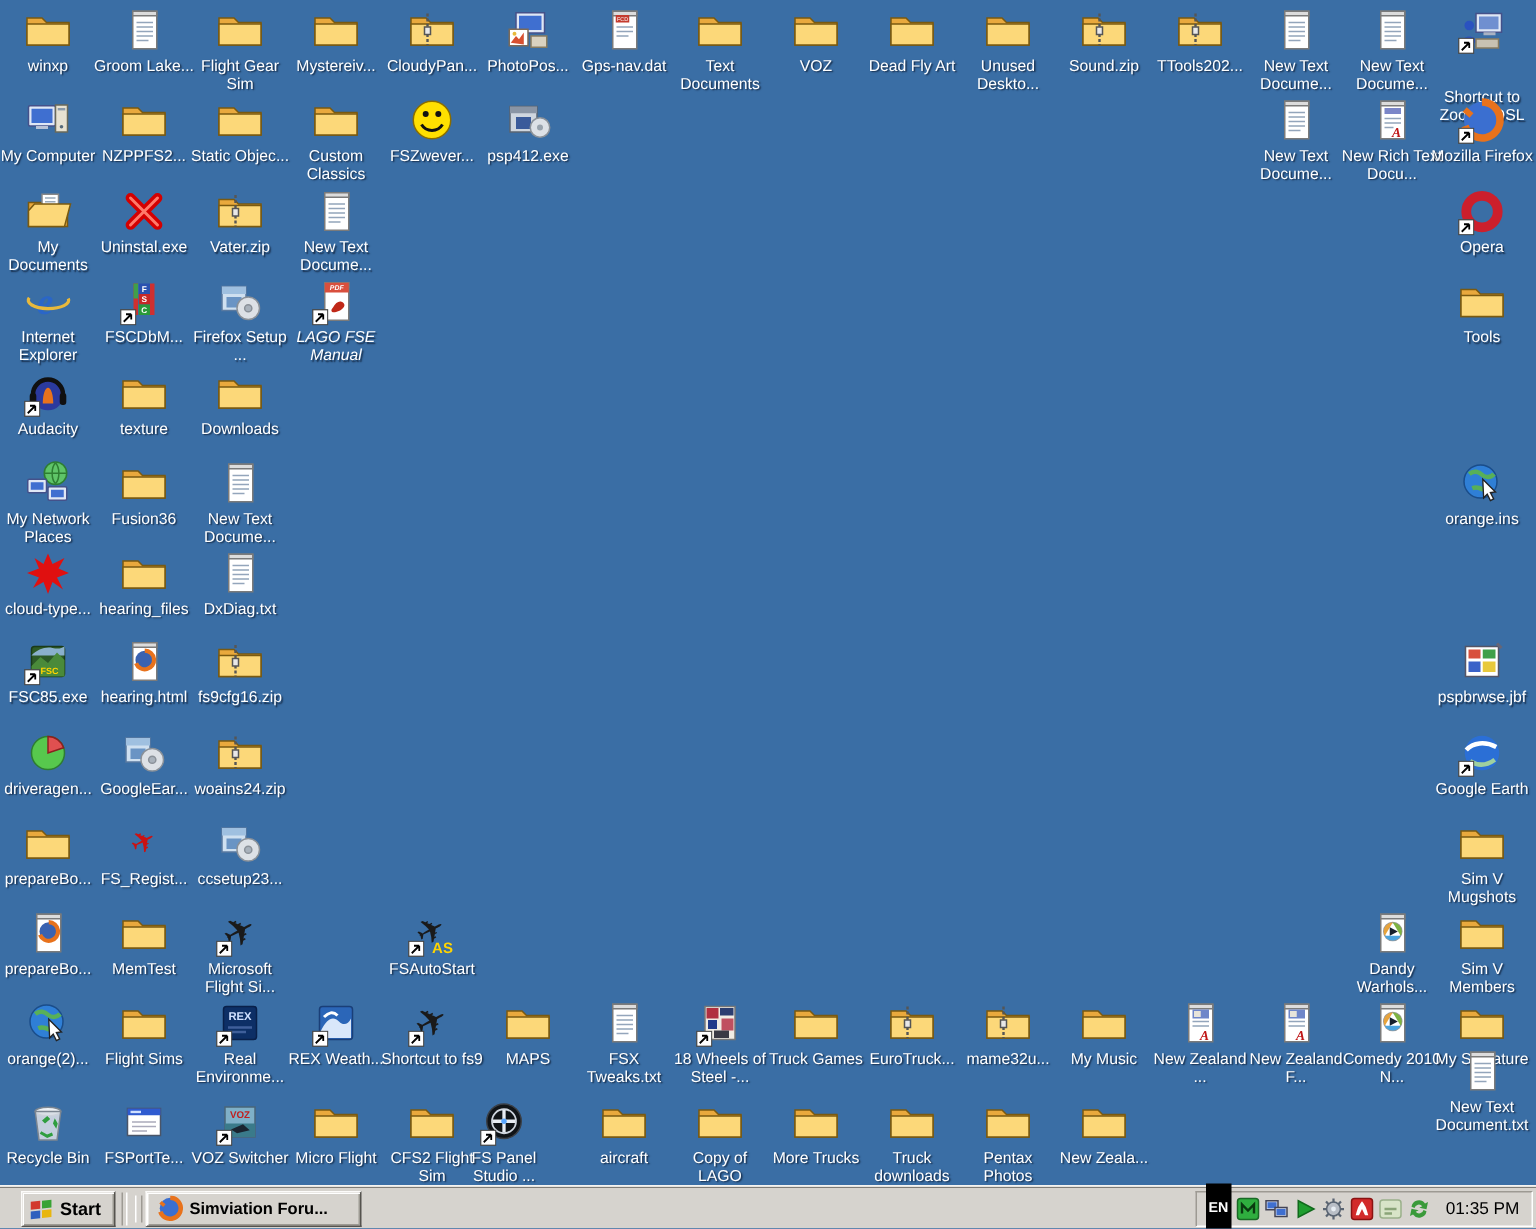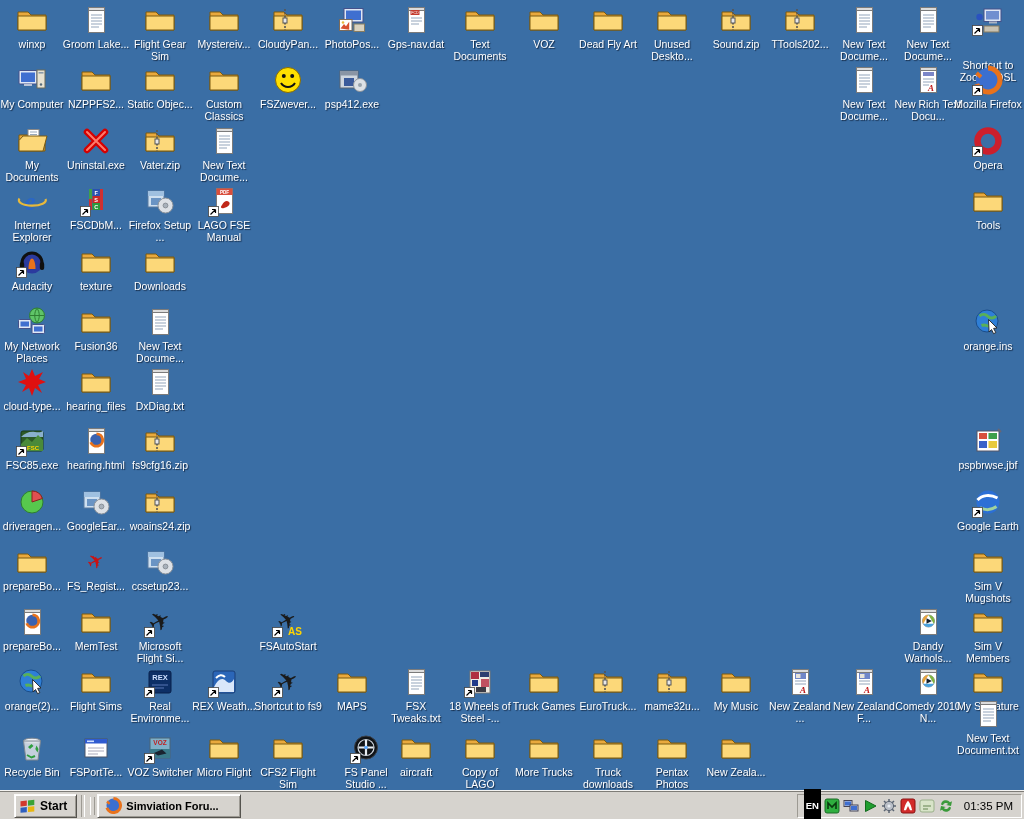--- a/index.html
+++ b/index.html
@@ -410,21 +410,21 @@
         <svg class="main" viewBox="0 0 32 32">
           <rect x="4" y="6" width="16" height="16" fill="#cfe0f0" stroke="#5a7aa0"></rect>
           <rect x="4" y="6" width="16" height="5" fill="#9fc0e0"></rect>
           <rect x="7" y="13" width="10" height="7" fill="#6a94c4"></rect>
           <circle cx="21.5" cy="20.5" r="7.5" fill="#dde1e6" stroke="#8a9199"></circle>
           <circle cx="21.5" cy="20.5" r="2.4" fill="#a8b1bb" stroke="#8a9199"></circle>
         </svg>
       </span>
       <span class="lbl">Firefox Setup ...</span>
     </div>
-    <div class="dicon" style="left: 190px; top: 185px;">
+    <div class="dicon" style="left: 190px; top: 185px; font-style: italic;">
       <span class="ic">
         <svg class="main" viewBox="0 0 32 32">
           <rect x="8.5" y="3.5" width="16" height="25" fill="#fff" stroke="#7b7b7b"></rect>
           <rect x="8.5" y="3.5" width="16" height="3" fill="#dcdcdc" stroke="#7b7b7b"></rect>
           <rect x="8.5" y="3.5" width="16" height="6.5" fill="#d94f3d"></rect>
           <text x="16.5" y="8.6" font-size="4.6" font-weight="bold" fill="#fff" text-anchor="middle" font-family="Liberation Sans,sans-serif">PDF</text>
           <path d="M14 20c2-4 5-5 7-3s-1 5-5 6c-3 .8-4-1-2-3z" fill="#c02818"></path>
         </svg>
         <svg class="sc" viewBox="0 0 11 11">
           <rect x="0.5" y="0.5" width="10" height="10" fill="#fff" stroke="#444" stroke-width="0.8"></rect>
@@ -981,21 +981,21 @@
     </div>
     <div class="dicon" style="left: 254px; top: 732px;">
       <span class="ic">
         <svg class="main" viewBox="0 0 32 32">
           <path d="M2 8h10l3 3h15v15H2z" fill="#e9a93d" stroke="#7a5a10"></path>
           <path d="M2 12h28v14H2z" fill="#fcd879" stroke="#7a5a10"></path>
         </svg>
       </span>
       <span class="lbl">CFS2 Flight Sim</span>
     </div>
-    <div class="dicon" style="left: 332px; top: 732px;">
+    <div class="dicon" style="left: 302px; top: 732px;">
       <span class="ic">
         <svg class="main" viewBox="0 0 32 32">
           <circle cx="16" cy="15.5" r="11.5" fill="#101418" stroke="#3a3f46"></circle>
           <circle cx="16" cy="15.5" r="8" fill="none" stroke="#cfd6df" stroke-width="1.2"></circle>
           <path d="M16 8v15M8.5 15.5h15" stroke="#e8edf3" stroke-width="2.2"></path>
           <circle cx="16" cy="15.5" r="1.8" fill="#58a6ff"></circle>
         </svg>
         <svg class="sc" viewBox="0 0 11 11">
           <rect x="0.5" y="0.5" width="10" height="10" fill="#fff" stroke="#444" stroke-width="0.8"></rect>
           <path d="M2.5 8.5L7.5 3.5M7.5 3.5H4M7.5 3.5V7" stroke="#000" stroke-width="1.2" fill="none"></path>

